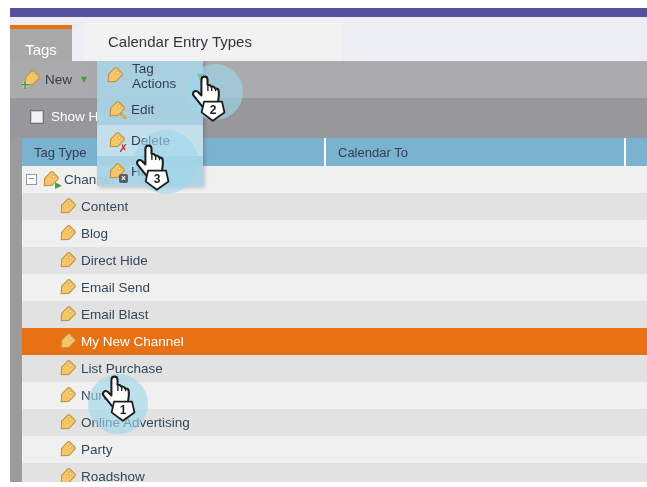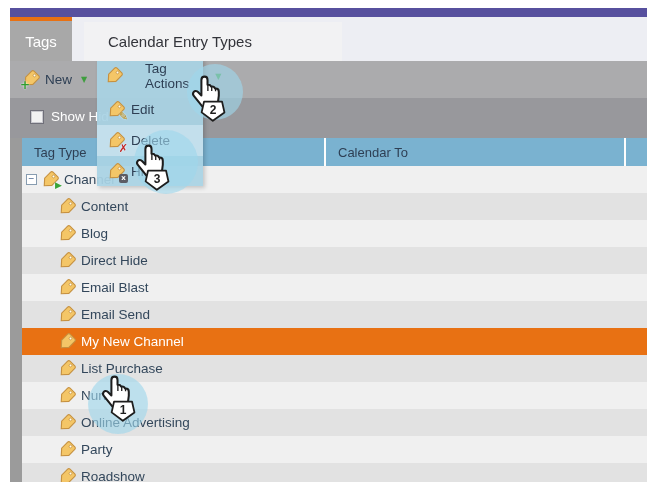--- a/index.html
+++ b/index.html
@@ -5,21 +5,21 @@
   * { margin:0; padding:0; box-sizing:border-box; }
   html,body { background:#ffffff; }
   body { font-family:"Liberation Sans", sans-serif; color:#2e3f54; }
   .shot { position:relative; width:647px; height:487px; background:#ffffff; overflow:hidden; }
 
   
   .purple-bar { position:absolute; left:10px; top:8px; width:637px; height:9px; background:#57509e; }
 
   
   .tabbar { position:absolute; left:10px; top:17px; width:637px; height:44px; background:#edeef3; }
-  .tab-tags { position:absolute; left:0; top:0; width:62px; height:44px; background:#a8a8a8;
+  .tab-tags { position:absolute; left:0; top:8px; width:62px; height:44px; background:#a8a8a8;
     border-top:4px solid #e87113; color:#fff; font-size:15px; display:flex; align-items:center; justify-content:center; cursor:default; }
   .tab-cet { position:absolute; left:74px; top:5px; width:258px; height:39px; background:#f2f2f3;
     color:#33343a; font-size:15px; display:flex; align-items:center; padding-left:24px; }
 
   
   .content { position:absolute; left:10px; top:61px; width:637px; height:421px; background:#ababad; overflow:hidden; }
   .toolbar-row { position:absolute; left:0; top:0; width:100%; height:37px; }
   .btn-new { position:absolute; left:12px; top:6px; height:24px; display:flex; align-items:center; gap:5px; font-size:13.5px; color:#2e3f54; cursor:pointer; }
   .filter-row { position:absolute; left:0; top:37px; width:100%; height:40px; background:#98989c; }
   .checkbox { position:absolute; left:20px; top:12px; width:14px; height:14px; background:#f2f2f2; border:1px solid #70707a; box-shadow:inset 0 0 0 1px #c9c9ce; }
@@ -52,21 +52,21 @@
   .badge-arrow { right:-3px; bottom:-1px; color:#3aa43a; font-size:9px; text-shadow:0 0 2px #fff; }
   .badge-pencil { right:-3px; bottom:-3px; color:#b8860b; font-size:11px; text-shadow:0 0 2px #fff; }
   .badge-x { right:-3px; bottom:-4px; color:#c32222; font-size:11px; font-weight:bold; text-shadow:0 0 2px #fff; }
   .badge-hide { right:-3px; bottom:-2px; width:9px; height:9px; background:#5c5c64; border-radius:2px; color:#fff;
     font-size:7px; font-weight:bold; display:flex; align-items:center; justify-content:center; }
   .caret { font-family:"DejaVu Sans", sans-serif; font-size:8px; color:#3f9e3f; margin-left:4px; }
 
   
   .panel { position:absolute; left:87px; top:-3px; width:106px; height:128px; background:rgba(169,211,228,0.93);
     box-shadow:2px 2px 4px rgba(0,0,0,0.18); z-index:5; }
-  .panel-head { position:relative; height:36px; display:flex; align-items:center; padding-left:8px; gap:22px;
+  .panel-head { position:relative; height:36px; display:flex; align-items:center; padding-left:8px; gap:9px;
     font-size:13.5px; color:#2e3f54; cursor:pointer; }
   .menu-item { position:relative; height:31px; display:flex; align-items:center; padding-left:10px; gap:6px;
     font-size:13.5px; color:#2e3f54; cursor:pointer; }
   .menu-item.highlighted { background:#c3dfec; }
 
   
   .spot { position:absolute; border-radius:50%; background:rgba(158,214,235,0.62); z-index:8; }
   .spot1 { left:88px; top:374px; width:60px; height:60px; }
   .spot2 { left:187px; top:64px; width:56px; height:56px; }
   .spot3 { left:134px; top:130px; width:64px; height:64px; }
@@ -217,32 +217,32 @@
         </div>
         <div class="trow">
           <span class="tagicon indent1">
               <svg width="18" height="18" viewBox="0 0 16 16">
                 <g transform="rotate(45 8 8)">
                   <path d="M5 1.2 h6 a1.5 1.5 0 0 1 1.5 1.5 v7.5 L8 15.2 L3.5 10.2 V2.7 A1.5 1.5 0 0 1 5 1.2 Z" fill="#f4c667" stroke="#c69140" stroke-width="1"></path>
                   <circle cx="8" cy="3.6" r="1.2" fill="#fffdf0" stroke="#c69140" stroke-width="0.7"></circle>
                 </g>
               </svg>
             </span>
+          <span class="lbl">Email Send</span>
+        </div>
+        <div class="trow">
+          <span class="tagicon indent1">
+              <svg width="18" height="18" viewBox="0 0 16 16">
+                <g transform="rotate(45 8 8)">
+                  <path d="M5 1.2 h6 a1.5 1.5 0 0 1 1.5 1.5 v7.5 L8 15.2 L3.5 10.2 V2.7 A1.5 1.5 0 0 1 5 1.2 Z" fill="#f4c667" stroke="#c69140" stroke-width="1"></path>
+                  <circle cx="8" cy="3.6" r="1.2" fill="#fffdf0" stroke="#c69140" stroke-width="0.7"></circle>
+                </g>
+              </svg>
+            </span>
           <span class="lbl">Email Blast</span>
-        </div>
-        <div class="trow">
-          <span class="tagicon indent1">
-              <svg width="18" height="18" viewBox="0 0 16 16">
-                <g transform="rotate(45 8 8)">
-                  <path d="M5 1.2 h6 a1.5 1.5 0 0 1 1.5 1.5 v7.5 L8 15.2 L3.5 10.2 V2.7 A1.5 1.5 0 0 1 5 1.2 Z" fill="#f4c667" stroke="#c69140" stroke-width="1"></path>
-                  <circle cx="8" cy="3.6" r="1.2" fill="#fffdf0" stroke="#c69140" stroke-width="0.7"></circle>
-                </g>
-              </svg>
-            </span>
-          <span class="lbl">Email Send</span>
         </div>
         <div class="trow selected">
           <span class="tagicon indent1">
               <svg width="18" height="18" viewBox="0 0 16 16">
                 <g transform="rotate(45 8 8)">
                   <path d="M5 1.2 h6 a1.5 1.5 0 0 1 1.5 1.5 v7.5 L8 15.2 L3.5 10.2 V2.7 A1.5 1.5 0 0 1 5 1.2 Z" fill="#f4c667" stroke="#c69140" stroke-width="1"></path>
                   <circle cx="8" cy="3.6" r="1.2" fill="#fffdf0" stroke="#c69140" stroke-width="0.7"></circle>
                 </g>
               </svg>
             </span>

